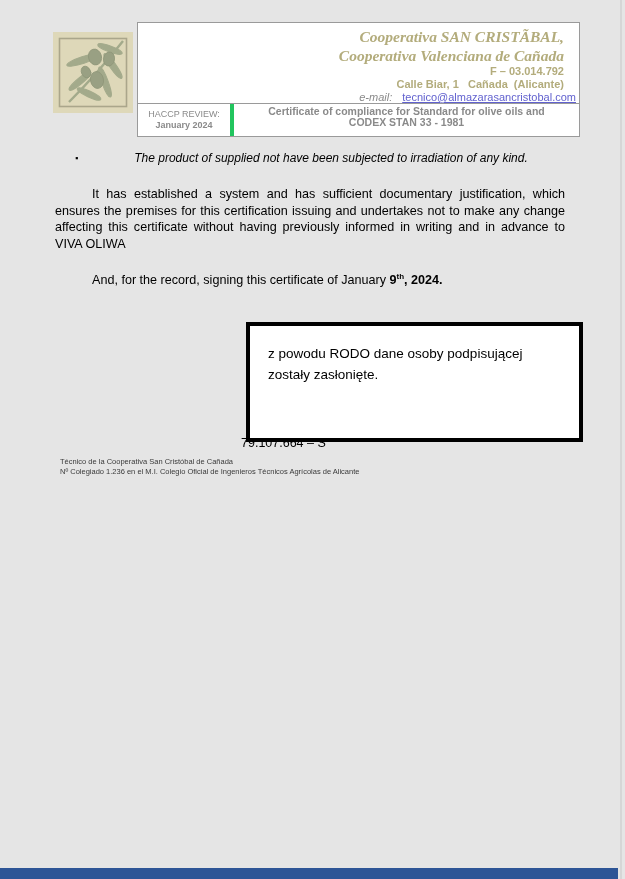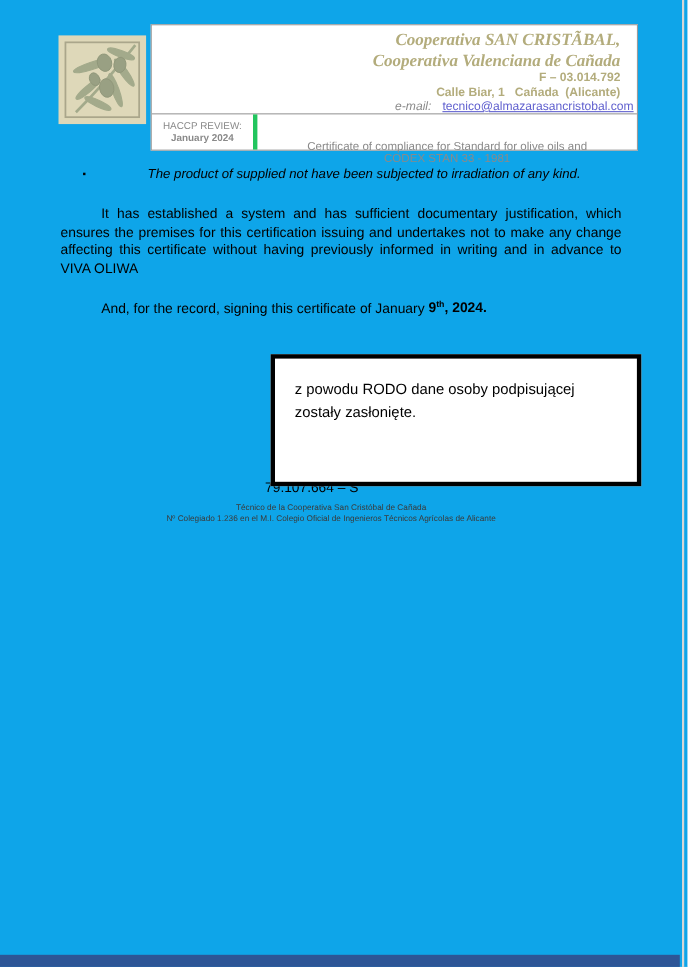--- a/index.html
+++ b/index.html
@@ -1,52 +1,52 @@
 <!DOCTYPE html>
 <html><head>
 <meta charset="utf-8">
 <style>
   * { margin:0; padding:0; box-sizing:border-box; }
   html,body { background:#ffffff; }
   .page {
-    position:relative; width:625px; height:879px; background:#0ea5e9;
+    position:relative; width:625px; height:879px; background:#e5e5e5;
     font-family:"Liberation Sans", sans-serif; color:#000; overflow:hidden;
   }
   .page-edge-right { position:absolute; left:620px; top:0; width:2px; height:879px; background:#d6d6d6; }
 
   
   .logo { position:absolute; left:53px; top:32px; width:80px; height:81px; }
 
   
   .header-table { position:absolute; left:137px; top:22px; width:443px; height:115px; border:1px solid #9a9a9a; background:#fff; }
   .header-top { height:81px; border-bottom:1px solid #9a9a9a; text-align:right; padding:4px 2px 0 0; }
   .brand-line { display:block; font-family:"Liberation Serif", serif; font-style:italic; font-weight:bold; font-size:15.5px; line-height:19px; color:#b3ac7c; padding-right:13px; }
   .fiscal-line, .addr-line { display:block; font-weight:bold; font-size:11px; line-height:13px; color:#b3ac7c; padding-right:13px; white-space:pre; }
   .email-line { display:block; font-size:11px; line-height:13px; padding-right:1px; }
   .email-label { color:#8a8a8a; font-style:italic; }
   .email-link { color:#6161cf; font-weight:normal; text-decoration:underline; margin-left:10px; }
   .header-bottom { display:flex; height:32px; }
   .haccp-cell { width:96px; border-right:4px solid #22c55e; text-align:center; color:#8a8a8a; font-size:9px; line-height:11px; padding-top:5px; }
   .haccp-date { font-weight:bold; }
-  .cert-cell { flex:1; text-align:center; color:#8a8a8a; font-weight:normal; font-size:10.5px; line-height:10.5px; padding-top:2px;margin-top:22px; }
+  .cert-cell { flex:1; text-align:center; color:#8a8a8a; font-weight:bold; font-size:10.5px; line-height:10.5px; padding-top:2px; }
   .cert-line { display:block; }
 
   
   .bullet-line { position:absolute; left:75px; top:151px; width:492px; display:flex; font-size:12px; }
   .bullet-glyph { width:20px; font-size:9px; line-height:15px; font-style:normal; }
   .bullet-text { flex:1; font-style:italic; line-height:15px;text-align:center; }
   .main-paragraph { position:absolute; left:55px; top:186px; width:510px; font-size:12.6px; line-height:16.5px; text-align:justify; text-indent:37px; }
   .signing-line { position:absolute; left:92px; top:272px; font-size:12.6px; }
   .signing-line b sup { font-size:8px; }
 
   
   .redaction-box { position:absolute; left:246px; top:322px; width:337px; height:120px; border:4px solid #000; background:#fff; z-index:2; padding:17px 14px 0 18px; font-size:13.5px; line-height:21px; }
   .redaction-line { display:block; }
   .sig-id { position:absolute; left:241px; top:436px; width:316px; text-align:left; font-weight:normal; font-size:12.5px; z-index:1; }
-  .sig-lines { position:absolute; left:50px; top:457px; width:502px; text-align:center; font-size:7.5px; line-height:10px; color:#3a3a3a; z-index:3; }
+  .sig-lines { position:absolute; left:60px; top:457px; width:502px; text-align:left; font-size:7.5px; line-height:10px; color:#3a3a3a; z-index:3; }
   .sig-line { display:block; }
 
   
   .footer-bar { position:absolute; left:0; top:868px; width:618px; height:11px; background:#2d5596; }
 </style>
 </head>
 <body>
 
 <div class="page">
 

